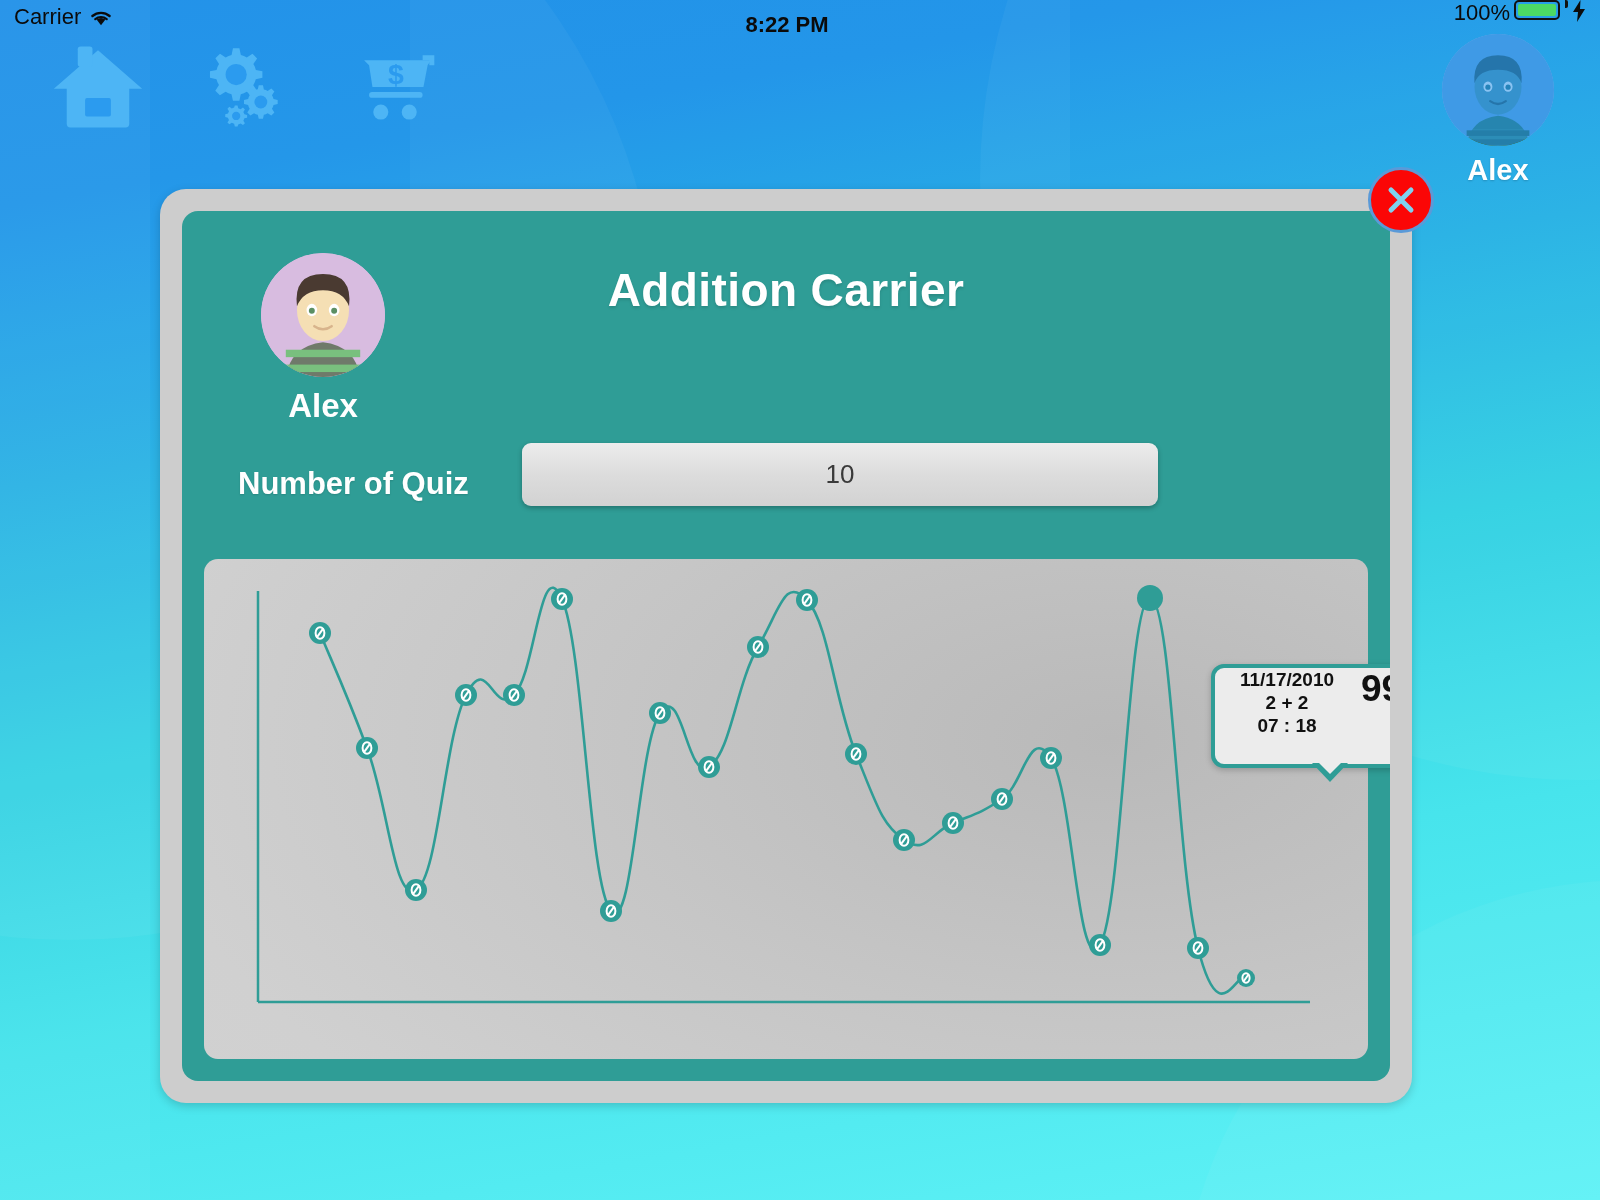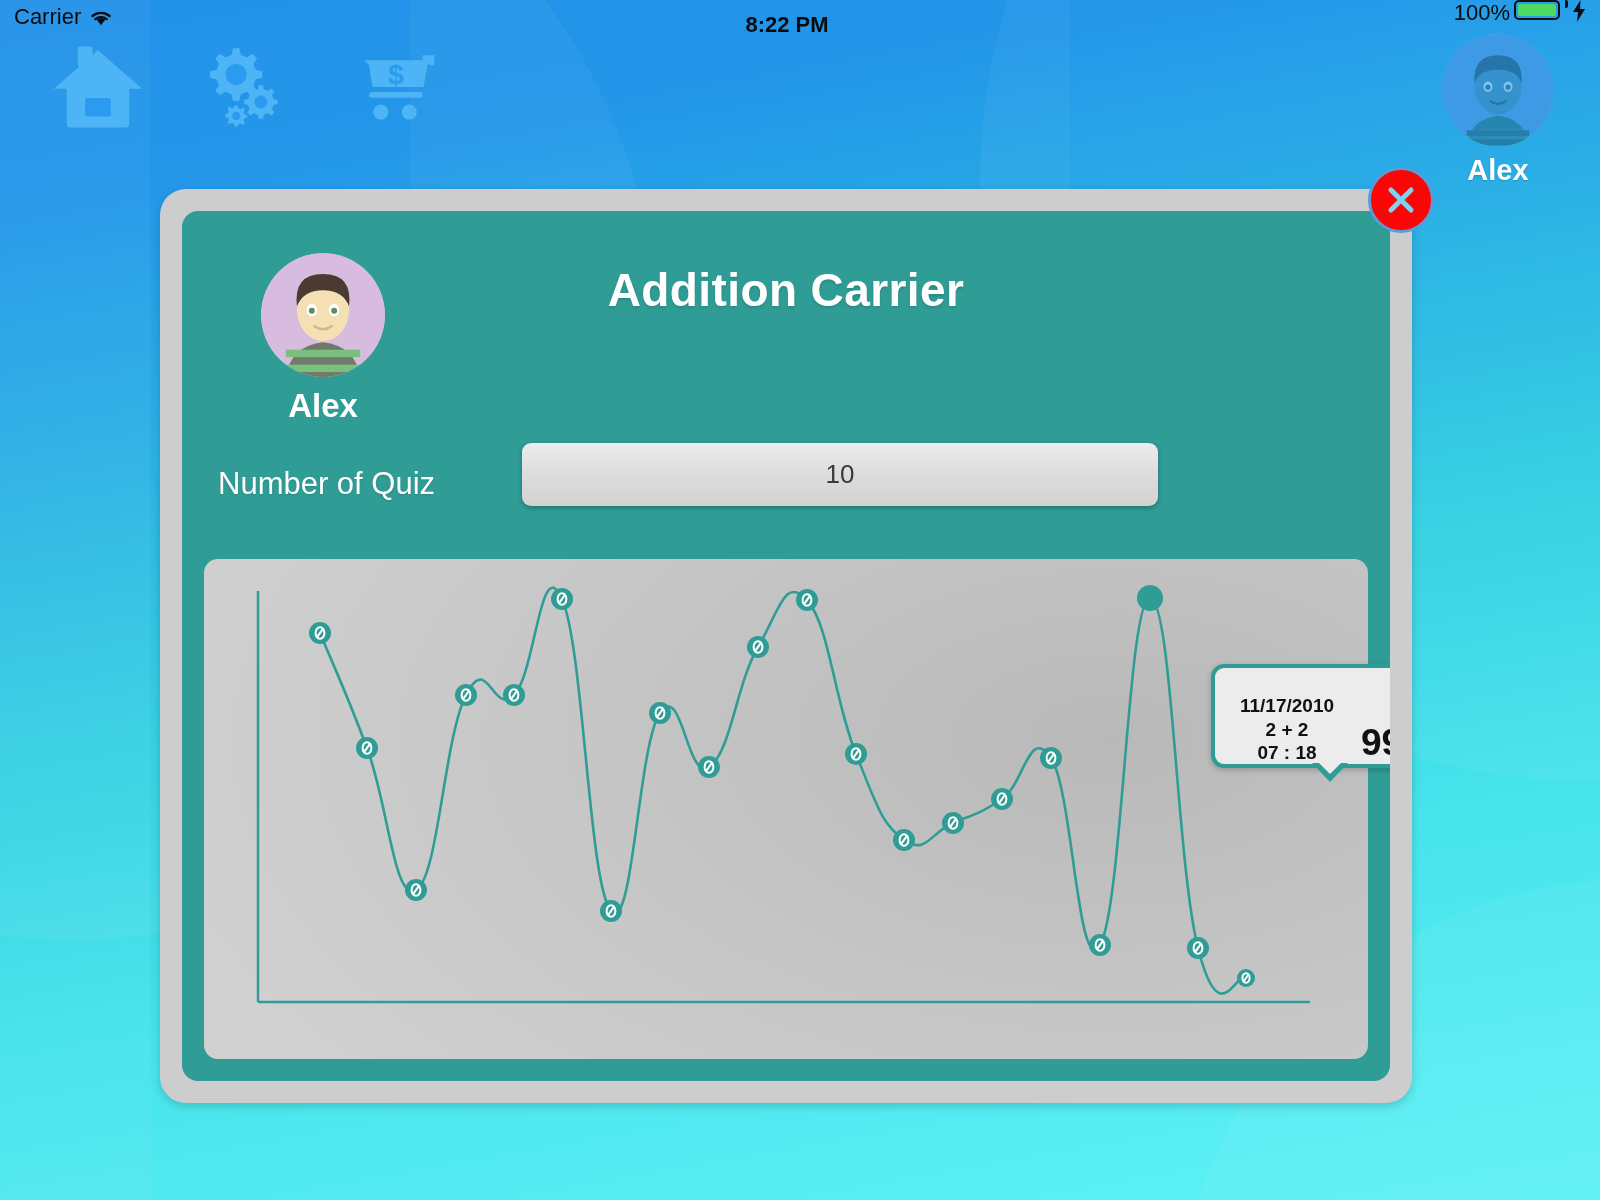--- a/index.html
+++ b/index.html
@@ -140,22 +140,22 @@
     position: absolute; left: 0; top: 52px; width: 1208px;
     text-align: center;
     color: #ffffff;
     font-size: 46px; font-weight: bold;
     letter-spacing: 0.4px;
     text-shadow: 0 2px 3px rgba(0,0,0,0.13);
   }
 
   
   #quiz-label {
-    position: absolute; left: 36px; top: 255px;
-    color: #ffffff; font-size: 31px; font-weight: normal;
+    position: absolute; left: 56px; top: 255px;
+    color: #ffffff; font-size: 31px; font-weight: bold;
     text-shadow: 0 1px 2px rgba(0,0,0,0.14);
   }
   #segctrl {
     position: absolute; left: 340px; top: 232px;
     width: 636px; height: 63px;
     display: flex;
     border-radius: 9px;
     overflow: hidden;
     box-shadow: 0 2px 5px rgba(0,0,0,0.28);
   }
@@ -189,21 +189,21 @@
   
   #tooltip {
     position: absolute;
     left: 1029px; top: 453px;
     width: 238px; height: 104px;
     background: #ececec;
     border: 4px solid #2f9d96;
     border-radius: 13px;
     box-sizing: border-box;
     z-index: 55;
-    display: flex; align-items: flex-end;
+    display: flex; align-items: flex-start;
     box-shadow: 0 2px 6px rgba(0,0,0,0.22);
   }
   #tt-left {
     width: 128px; padding-left: 8px;
     text-align: center;
     color: #111; font-weight: bold;
     line-height: 1.22;
     font-size: 19px;
   }
   #tt-right {

